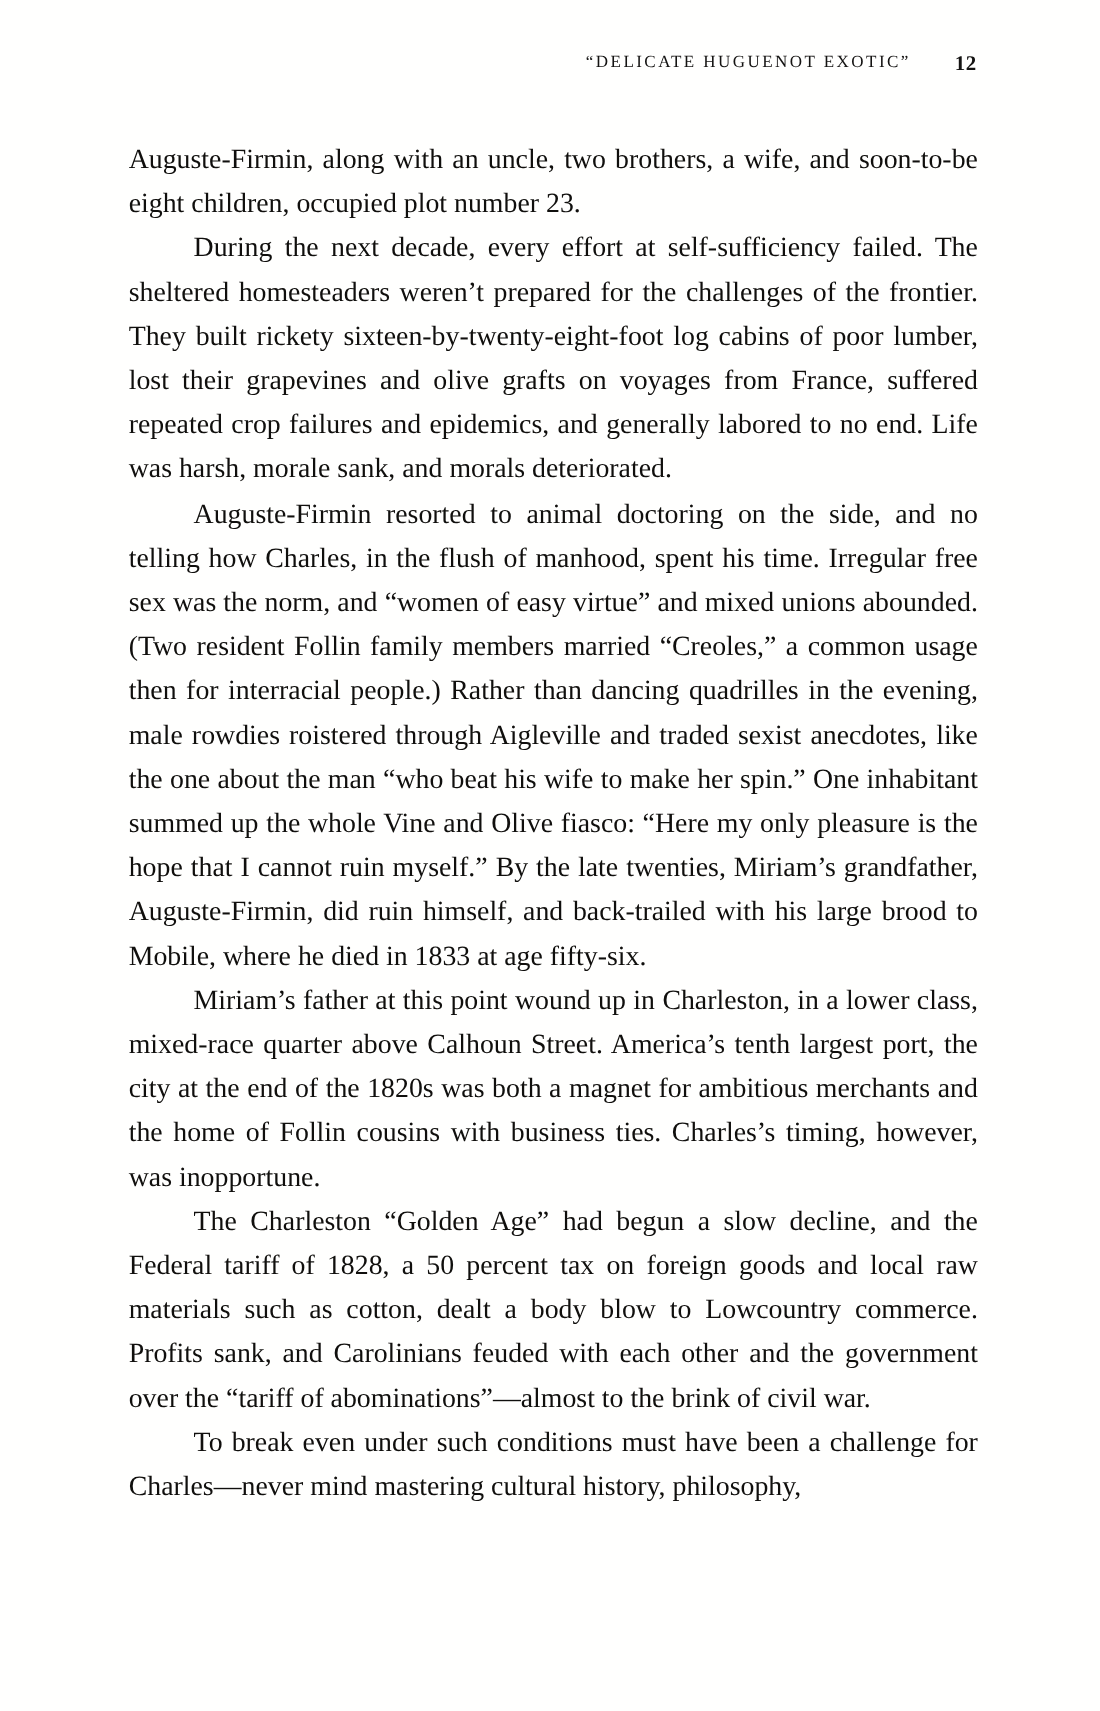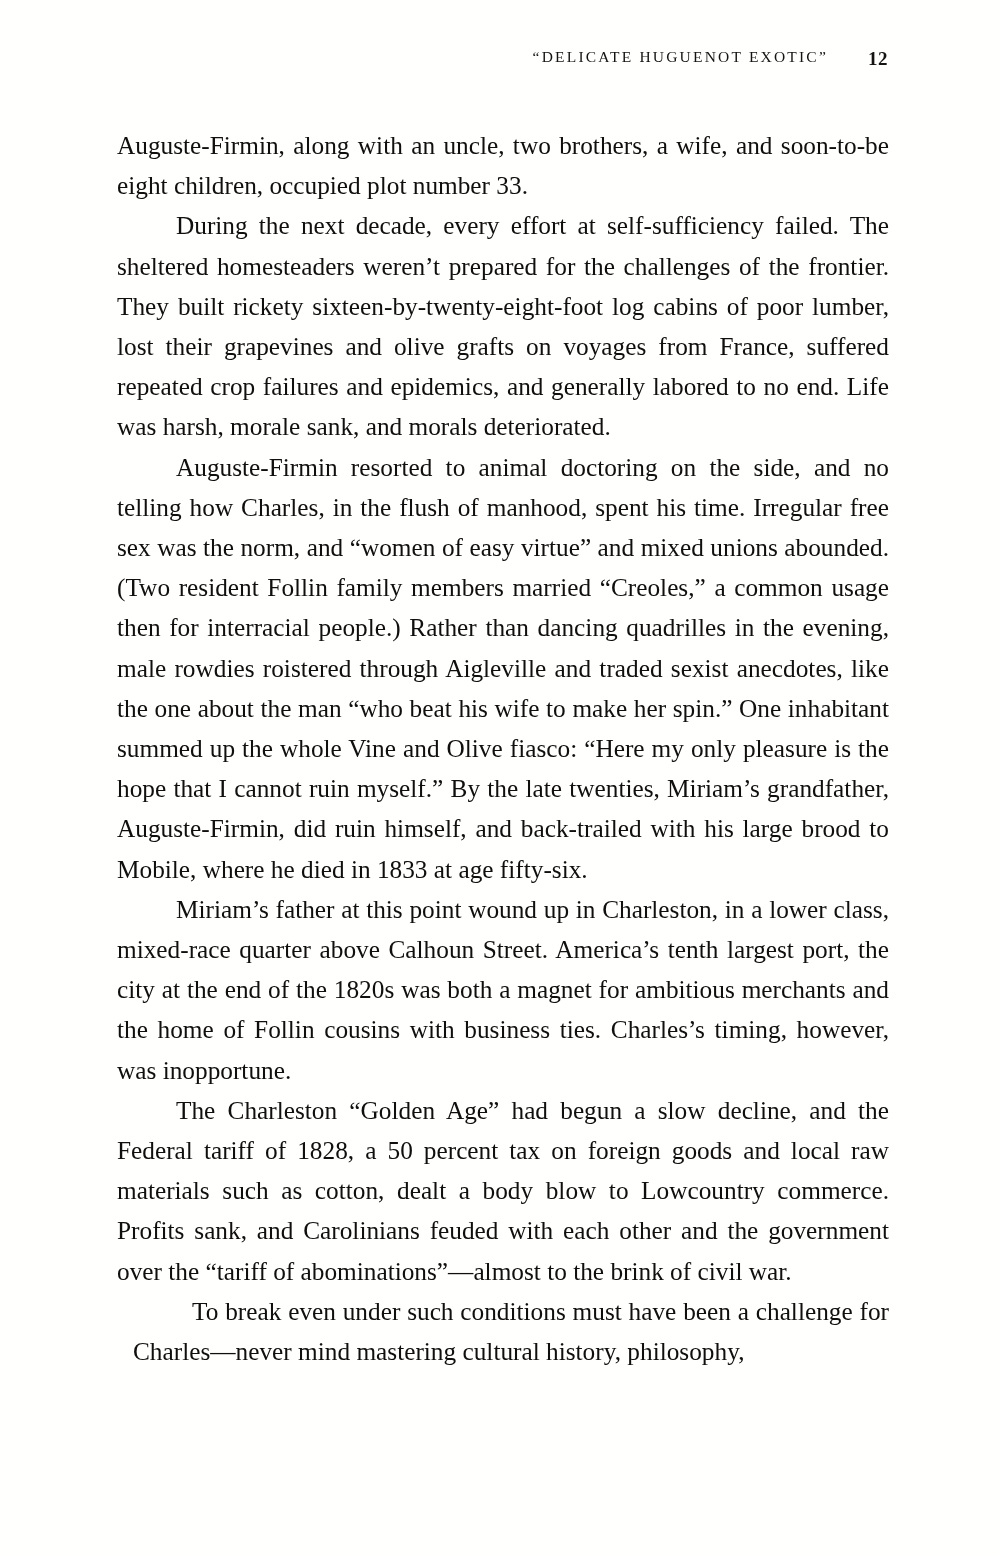--- a/index.html
+++ b/index.html
@@ -55,35 +55,34 @@
   .body-text p {
     margin: 0;
     text-indent: 0;
   }
   .body-text p.indent {
     text-indent: 59px;
     font-family: Liberation Serif, serif;
   }
   .body-text p.last {
     text-align: justify;
-    margin-left: 16px;
   }
 </style>
 </head>
 <body>
 
 <div class="page">
 
   <div class="running-head">
     <span class="title">“Delicate Huguenot Exotic”</span>
     <span class="folio">12</span>
   </div>
 
   <div class="body-text">
-    <p>Auguste-Firmin, along with an uncle, two brothers, a wife, and soon-to-be eight children, occupied plot number 33.</p>
+    <p>Auguste-Firmin, along with an uncle, two brothers, a wife, and soon-to-be eight children, occupied plot number 23.</p>
     <p class="indent">During the next decade, every effort at self-sufficiency failed. The sheltered homesteaders weren’t prepared for the challenges of the frontier. They built rickety sixteen-by-twenty-eight-foot log cabins of poor lumber, lost their grapevines and olive grafts on voyages from France, suffered repeated crop failures and epidemics, and generally labored to no end. Life was harsh, morale sank, and morals deteriorated.</p>
     <p class="indent">Auguste-Firmin resorted to animal doctoring on the side, and no telling how Charles, in the flush of manhood, spent his time. Irregular free sex was the norm, and “women of easy virtue” and mixed unions abounded. (Two resident Follin family members married “Creoles,” a common usage then for interracial people.) Rather than dancing quadrilles in the evening, male rowdies roistered through Aigleville and traded sexist anecdotes, like the one about the man “who beat his wife to make her spin.” One inhabitant summed up the whole Vine and Olive fiasco: “Here my only pleasure is the hope that I cannot ruin myself.” By the late twenties, Miriam’s grandfather, Auguste-Firmin, did ruin himself, and back-trailed with his large brood to Mobile, where he died in 1833 at age fifty-six.</p>
     <p class="indent">Miriam’s father at this point wound up in Charleston, in a lower class, mixed-race quarter above Calhoun Street. America’s tenth largest port, the city at the end of the 1820s was both a magnet for ambitious merchants and the home of Follin cousins with business ties. Charles’s timing, however, was inopportune.</p>
     <p class="indent">The Charleston “Golden Age” had begun a slow decline, and the Federal tariff of 1828, a 50 percent tax on foreign goods and local raw materials such as cotton, dealt a body blow to Lowcountry commerce. Profits sank, and Carolinians feuded with each other and the government over the “tariff of abominations”—almost to the brink of civil war.</p>
     <p class="indent last">To break even under such conditions must have been a challenge for Charles—never mind mastering cultural history, philosophy,</p>
   </div>
 
 </div>
 
 </body></html>

